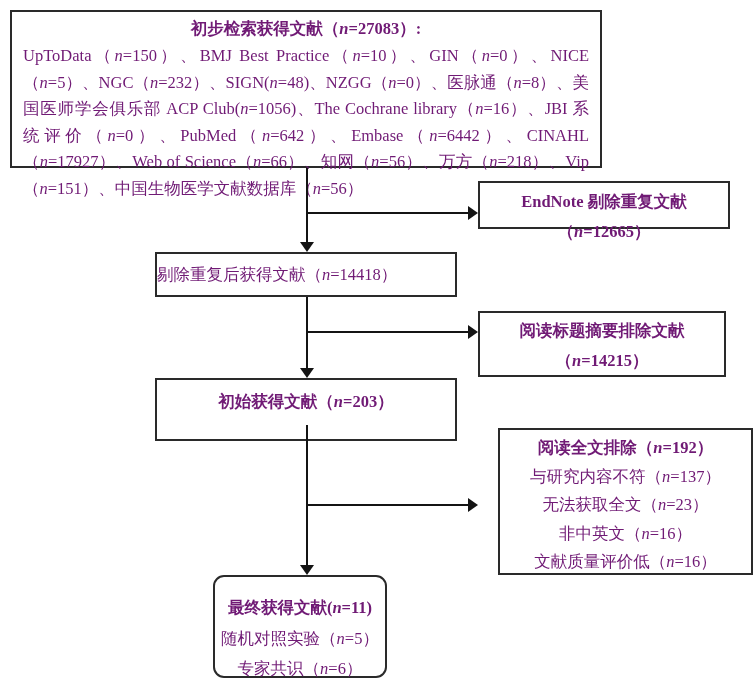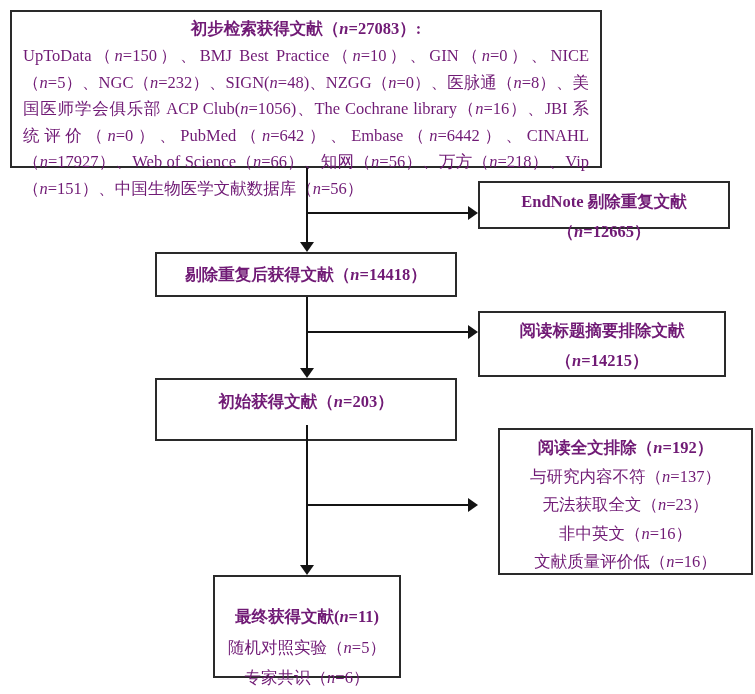--- a/index.html
+++ b/index.html
@@ -38,39 +38,39 @@
     text-justify: inter-ideograph;
     line-height: 26.5px;
   }
   .endnote-box {
     left: 478px; top: 181px; width: 252px; height: 48px;
     padding-top: 4px; line-height: 30px;
     font-weight: bold; text-align: center;
   }
   .dedup-box {
     left: 155px; top: 252px; width: 302px; height: 45px;
-    line-height: 41px; font-weight: bold; text-align: center;
+    line-height: 41px; font-weight: normal; 
   }
   .title-abstract-box {
     left: 478px; top: 311px; width: 248px; height: 66px;
     padding-top: 3px; line-height: 30px;
     font-weight: bold; text-align: center;
   }
   .initial-box {
     left: 155px; top: 378px; width: 302px; height: 63px;
     line-height: 43px; font-weight: bold; text-align: center;
   }
   .fulltext-box {
     left: 478px; top: 428px; width: 255px; height: 147px;
     padding-top: 4px; line-height: 28.5px; text-align: center; margin-left: 20px;
   }
   .fulltext-box .box-line-title { font-weight: bold; }
   .final-box {
-    left: 213px; top: 575px; width: 188px; height: 103px;
-    padding-top: 25px; line-height: 30.5px; text-align: center;
+    left: 213px; top: 575px; width: 174px; height: 103px;
+    padding-top: 16px; line-height: 30.5px; text-align: center; border-radius: 11px;
   }
   .final-box .box-line-title { font-weight: bold; }
   .vline {
     position: absolute;
     width: 2px;
     background: #141414;
   }
   .hline {
     position: absolute;
     height: 2px;

